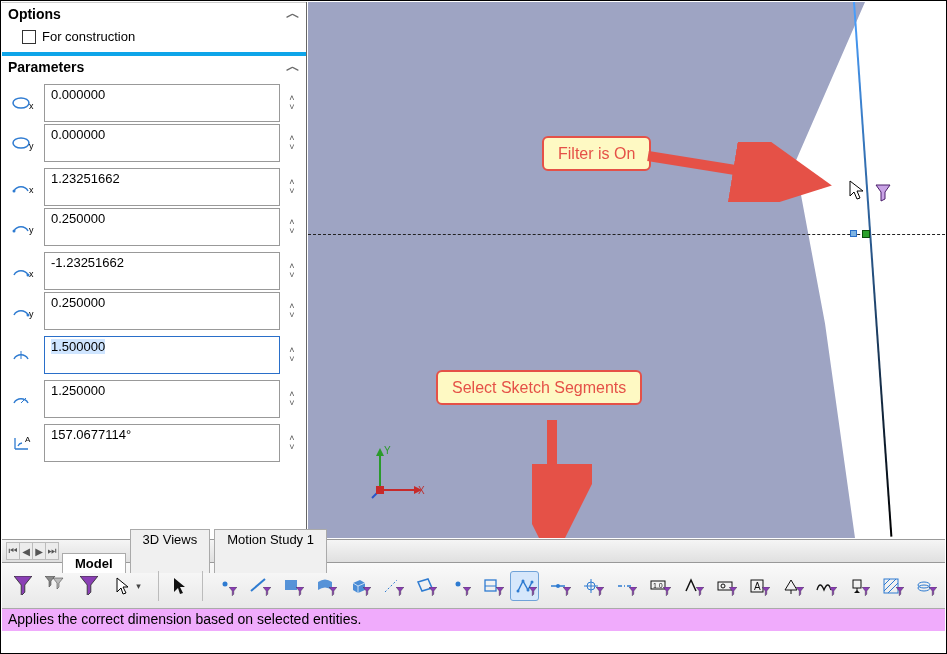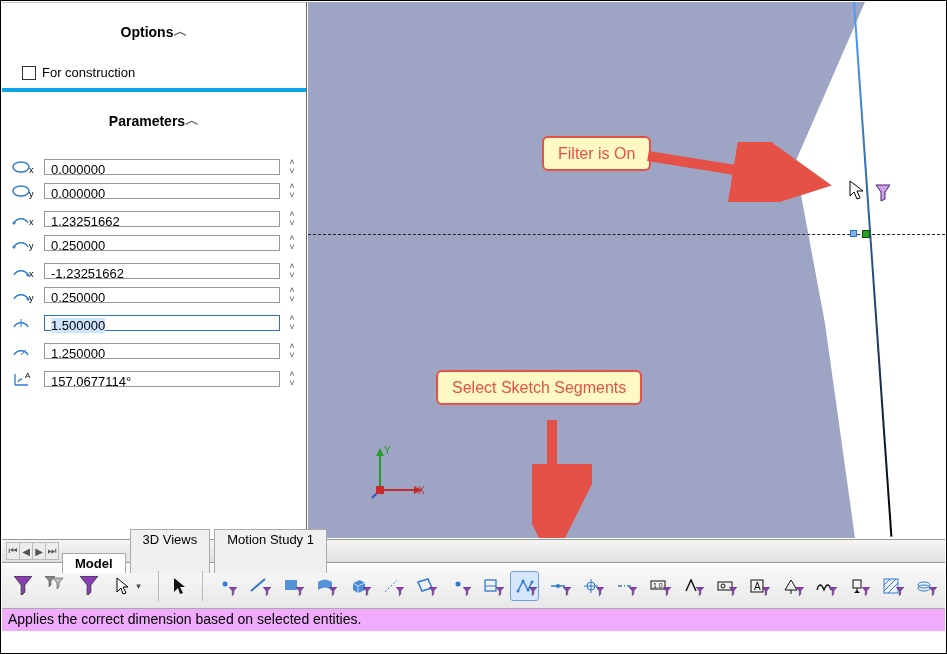--- a/index.html
+++ b/index.html
@@ -16,23 +16,23 @@
   }
   .prop-panel {
     position: absolute;
     left: 1px; top: 1px;
     width: 305px; height: 536px;
     background: #fff;
     border-right: 1px solid #666;
   }
   .section-header {
     display: flex;
-    justify-content: center;
+    justify-content: space-between;
     align-items: center;
-    padding: 20px 6px;
+    padding: 2px 6px;
     font-weight: bold;
     font-size: 14px;
     cursor: pointer;
     border-top: 1px solid #ccc;
   }
   .section-header .chevron { color: #6b6b6b; font-size: 14px; }
   .options-body { padding: 4px 20px 8px 20px; }
   .checkbox-row { display: flex; align-items: center; gap: 6px; }
   .checkbox-row .box {
     width: 14px; height: 14px; border: 1px solid #333; background: #fff;
@@ -42,21 +42,21 @@
   .param-row {
     display: flex; align-items: center; gap: 6px; margin-bottom: 2px;
   }
   .param-icon {
     width: 28px; height: 22px; display: flex; align-items:center; justify-content:center;
   }
   .param-input {
     flex: 1;
     background: #fff;
     border: 1px solid #999;
-    height: 16px;
+    height: 38px;
     padding: 2px 6px;
     font-size: 13px;
   }
   .param-input.active { border: 1px solid #2a6fc9; }
   .param-input.active span { background: #cfe5ff; }
   .param-spin {
     width: 12px; height: 22px; display: flex; flex-direction: column;
     justify-content: center; color: #555; font-size: 9px; line-height: 9px;
   }
   .param-spin div { cursor: pointer; text-align: center; }

